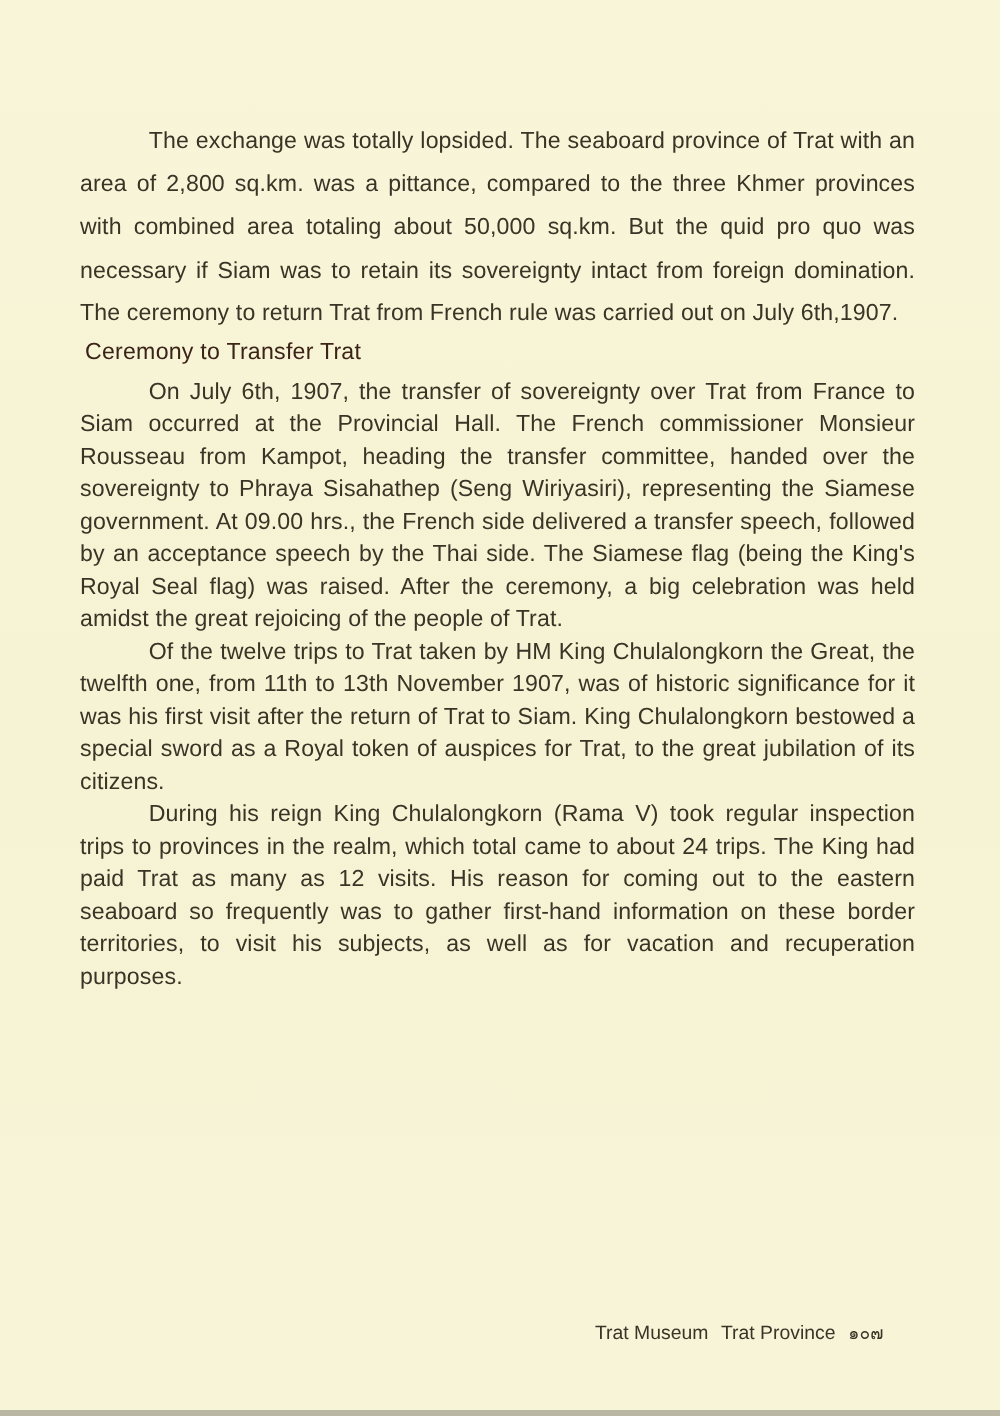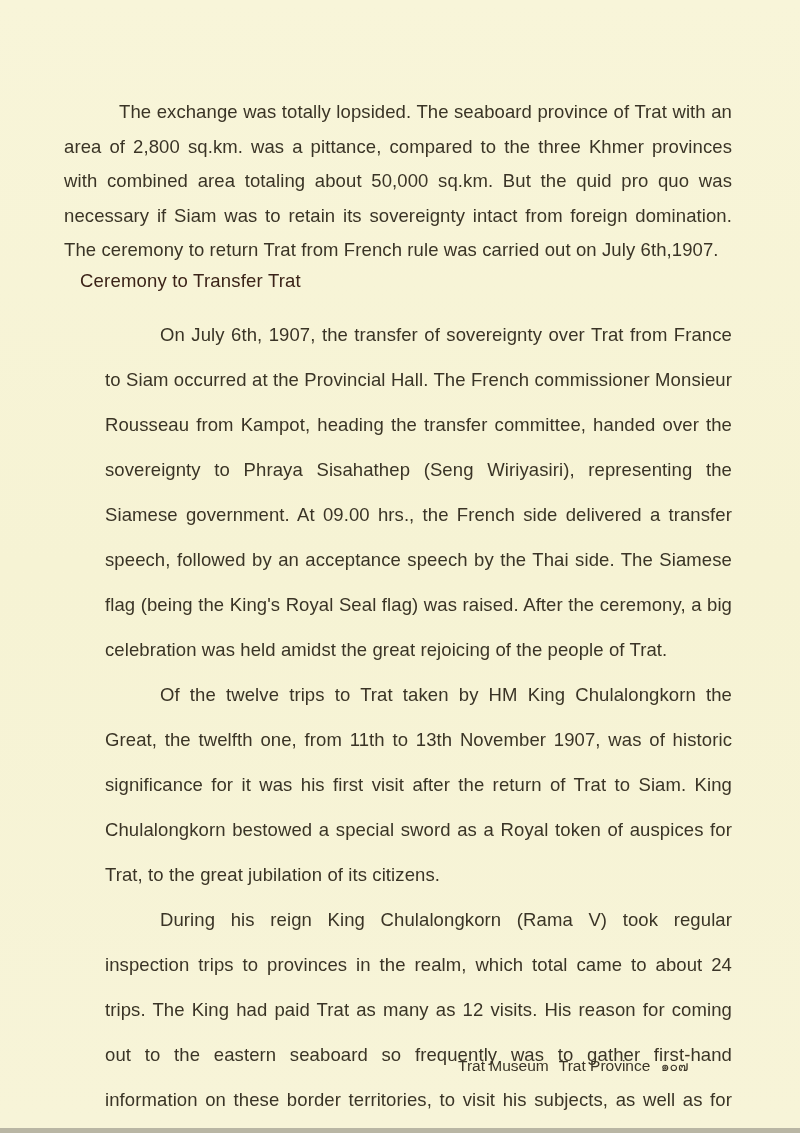--- a/index.html
+++ b/index.html
@@ -20,29 +20,29 @@
   .content {
     position: absolute; left: 64px; top: 95px; width: 668px;
     color: #3a3426;
     font-family: "Liberation Sans", sans-serif;
     font-size: 18.5px;
   }
   .para {
     margin: 0; text-align: justify; line-height: 34.5px;
     text-indent: 55px; letter-spacing: 0.1px;
   }
-  .para.cont { line-height: 45px; margin-left: 41px; }
+  .para.cont { line-height: 26px; }
   .heading {
-    margin: 16px; font-size: 18.5px; color: #3b2318; font-weight: normal;
+    margin: 4px; font-size: 18.5px; color: #3b2318; font-weight: normal;
     line-height: 30px; letter-spacing: 0.2px;
   }
   .h1 { margin-top: -2px; }
   .h2 { margin-top: 37px; line-height: 32px; }
   .footer {
-    position: absolute; left: 458px; top: 1055px;
+    position: absolute; left: 476px; top: 1055px;
     font-family: "Liberation Sans", sans-serif; font-size: 15.5px;
     color: #3a3426; white-space: nowrap;
   }
   .footer span { margin-right: 6px; }
   .footer .pg { margin-right: 0; font-family: "DejaVu Sans", sans-serif; font-size: 14px; }
 </style>
 </head>
 <body>
 
 <div class="page">

